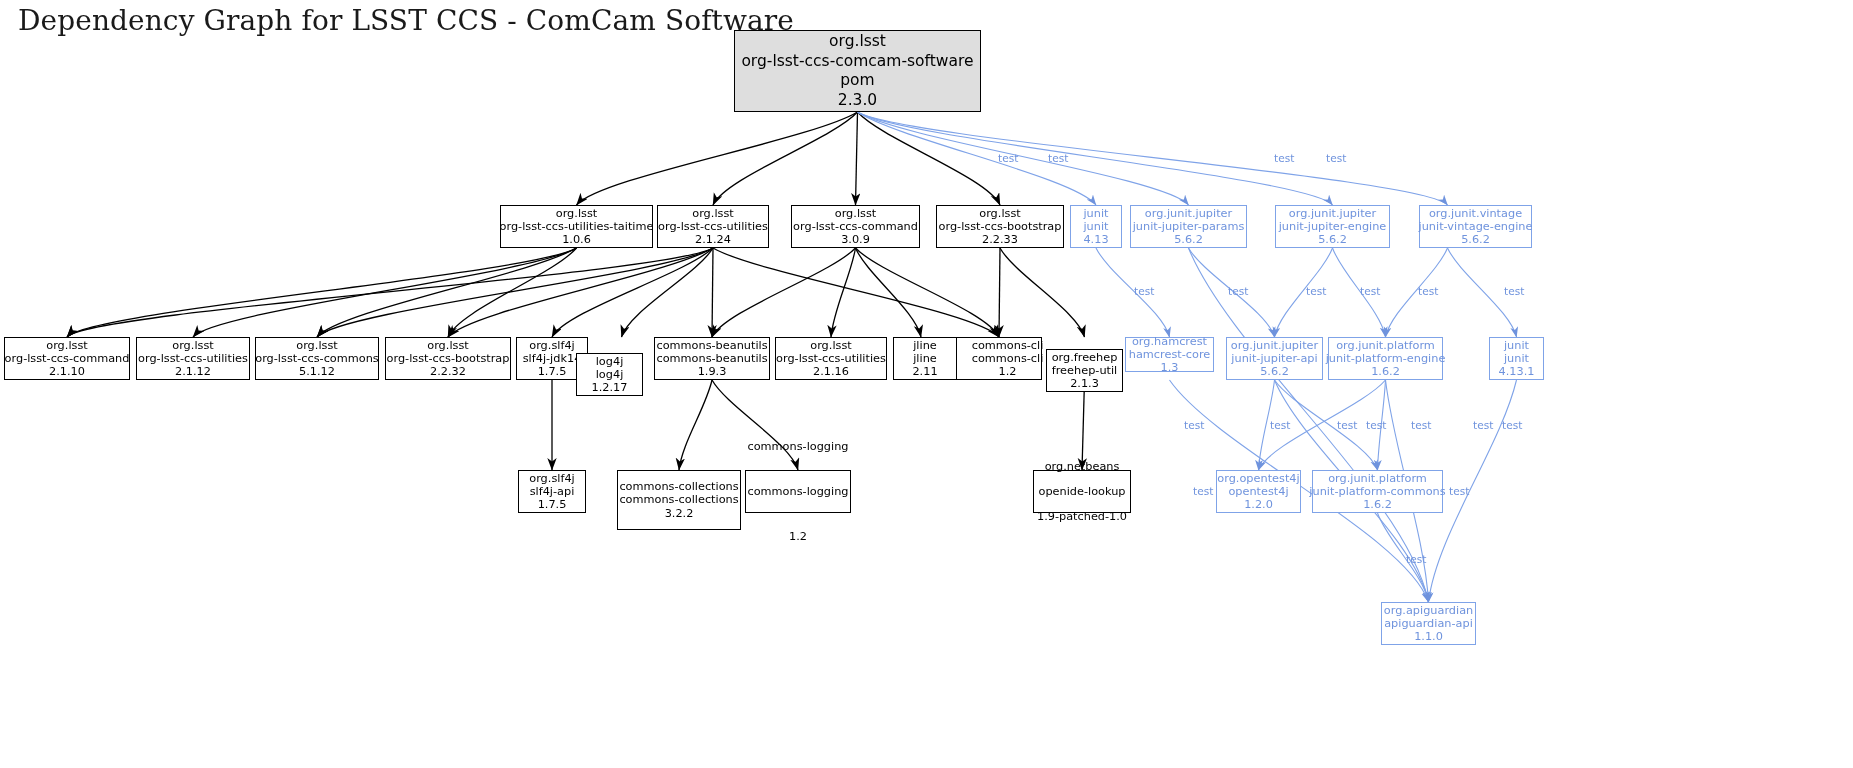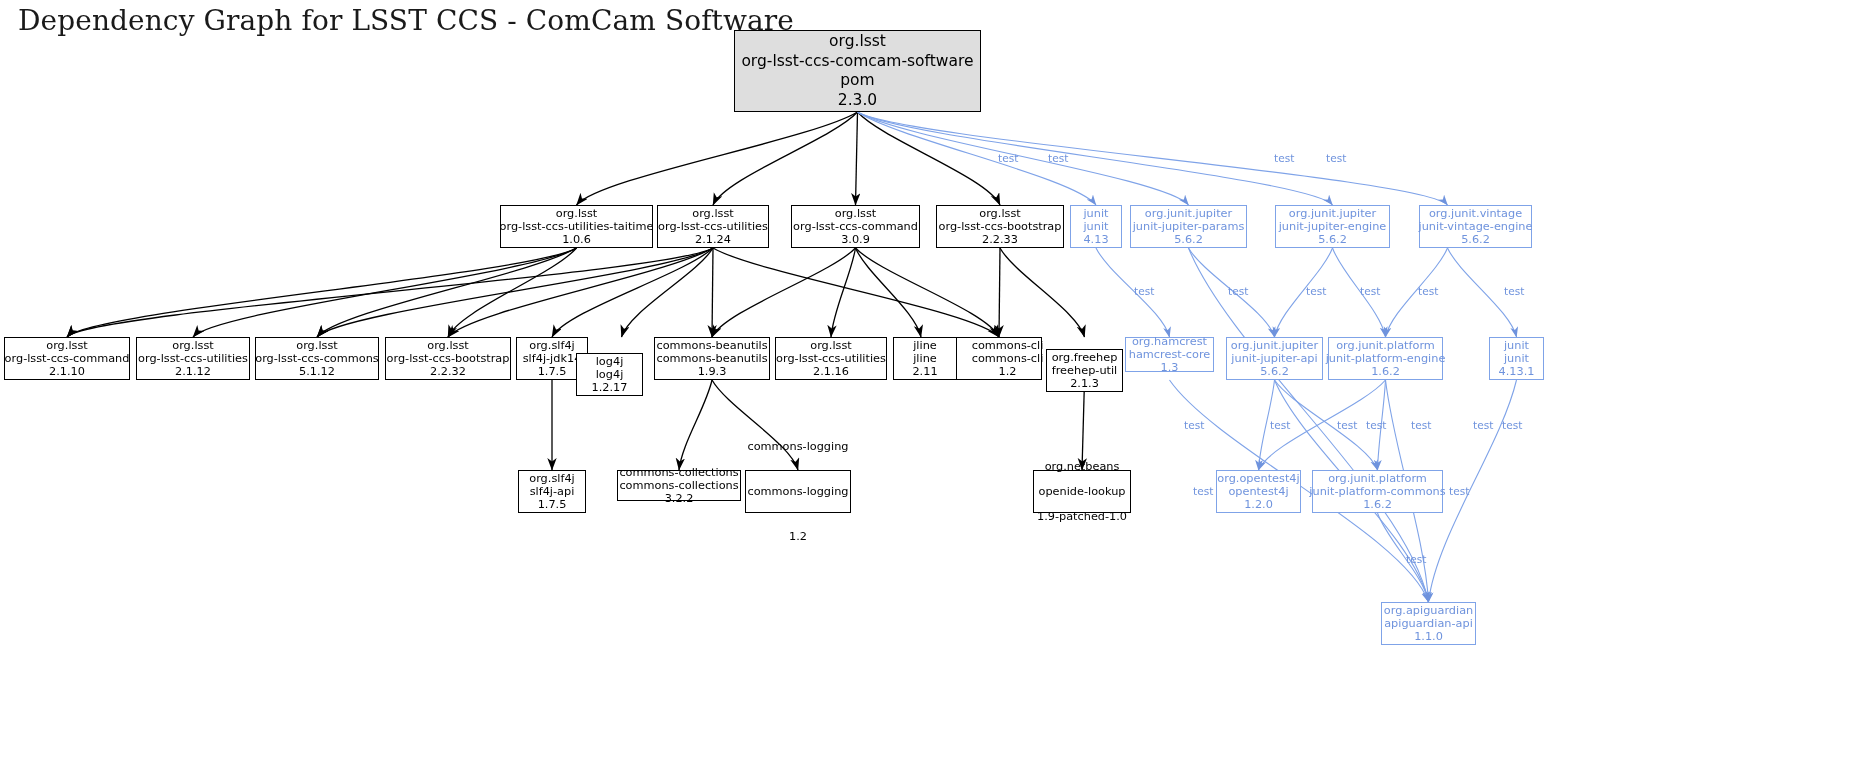--- a/index.html
+++ b/index.html
@@ -207,21 +207,21 @@
       <div class="node test" style="left: 1489px; top: 337px; width: 55px; height: 43px;">
         <span>junit</span>
         <span>junit</span>
         <span>4.13.1</span>
       </div>
       <div class="node" style="left: 518px; top: 470px; width: 68px; height: 43px;">
         <span>org.slf4j</span>
         <span>slf4j-api</span>
         <span>1.7.5</span>
       </div>
-      <div class="node" style="left: 617px; top: 470px; width: 124px; height: 31px;">
+      <div class="node" style="left: 617px; top: 470px; width: 124px; height: 60px;">
         <span>commons-collections</span>
         <span>commons-collections</span>
         <span>3.2.2</span>
       </div>
       <div class="node" style="left: 745px; top: 470px; width: 106px; height: 43px; gap: 32px;">
         <span>commons-logging</span>
         <span>commons-logging</span>
         <span>1.2</span>
       </div>
       <div class="node" style="left: 1033px; top: 470px; width: 98px; height: 43px; gap: 12px;">

